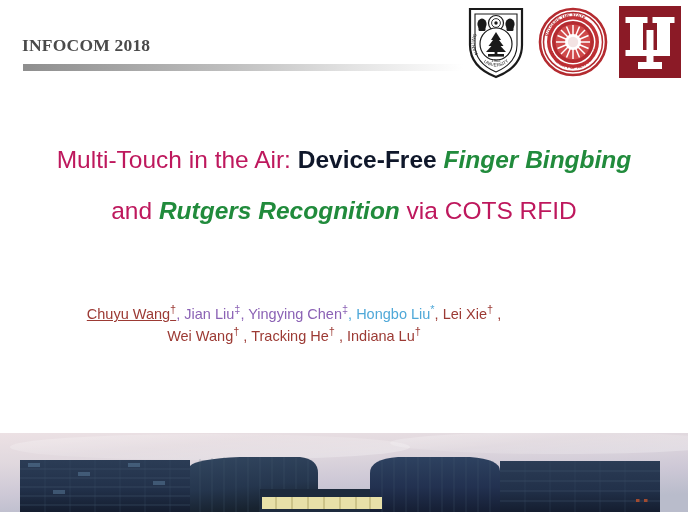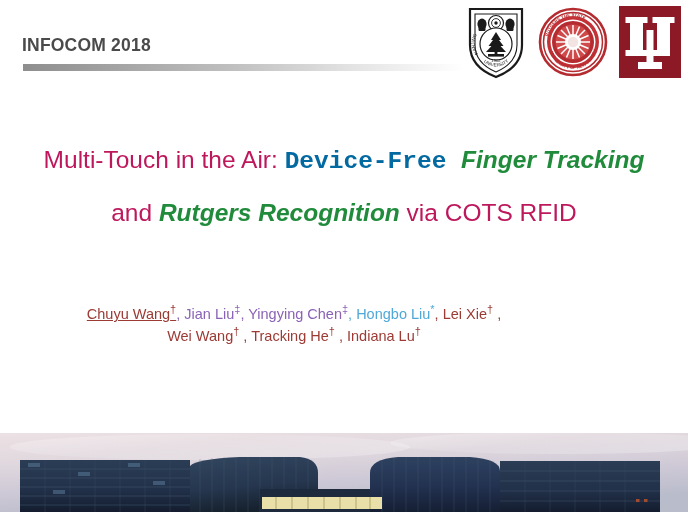--- a/index.html
+++ b/index.html
@@ -21,20 +21,21 @@
   
   .conf-name {
     position: absolute;
     left: 22px;
     top: 35px;
     font-size: 17.5px;
     font-weight: bold;
     color: #4a4a4a;
     letter-spacing: 0.2px;
     white-space: nowrap;
+    font-family: Liberation Serif, serif;
   }
   .header-rule {
     position: absolute;
     left: 23px;
     top: 64px;
     width: 440px;
     height: 7px;
     background: linear-gradient(to right, #8e8e8e 0%, #9a9a9a 12%, #c0c0c0 48%, #e2e2e2 74%, #ffffff 100%);
   }
 
@@ -58,21 +59,21 @@
     top: 134px;
     width: 688px;
     text-align: center;
   }
   .title-line {
     font-size: 24.5px;
     line-height: 51px;
     white-space: nowrap;
   }
   .t-blue  { color: #be185d; font-weight: normal; font-style: normal; }
-  .t-red   { color: #0369a1; font-weight: bold;   font-style: normal; font-family: Liberation Mono, monospace; }
+  .t-red   { color: #0f172a; font-weight: bold;   font-style: normal; }
   .t-green { color: #218b3c; font-weight: bold;   font-style: italic; }
 
   
   .authors {
     position: absolute;
     left: 0;
     top: 303px;
     width: 588px;
     text-align: center;
   }
@@ -193,21 +194,21 @@
         <rect x="30.5" y="27" width="7" height="38"></rect>
         <rect x="27" y="47" width="14" height="6"></rect>
         <rect x="22" y="59" width="24" height="7"></rect>
       </g>
     </svg>
 
   </div>
 
   <div class="title-block">
     <div class="title-line">
-      <span class="t-blue">Multi-Touch in the Air: </span><span class="t-red">Device-Free </span><span class="t-green">Finger Tracking</span>
+      <span class="t-blue">Multi-Touch in the Air: </span><span class="t-red">Device-Free </span><span class="t-green">Finger Bingbing</span>
     </div>
     <div class="title-line">
       <span class="t-blue">and </span><span class="t-green">Rutgers Recognition</span><span class="t-blue"> via COTS RFID</span>
     </div>
   </div>
 
   <div class="authors">
     <div class="author-line">
       <span class="a-maroon a-underline"><span>Chuyu Wang</span><span class="sup">†</span></span><span class="a-purple"><span>, Jian Liu</span><span class="sup">‡</span></span><span class="a-purple"><span>, Yingying Chen</span><span class="sup">‡</span></span><span class="a-sky"><span>, Hongbo Liu</span><span class="sup">*</span></span><span class="a-maroon"><span>, Lei Xie</span><span class="sup">†</span></span><span class="a-maroon"> ,</span>
     </div>

